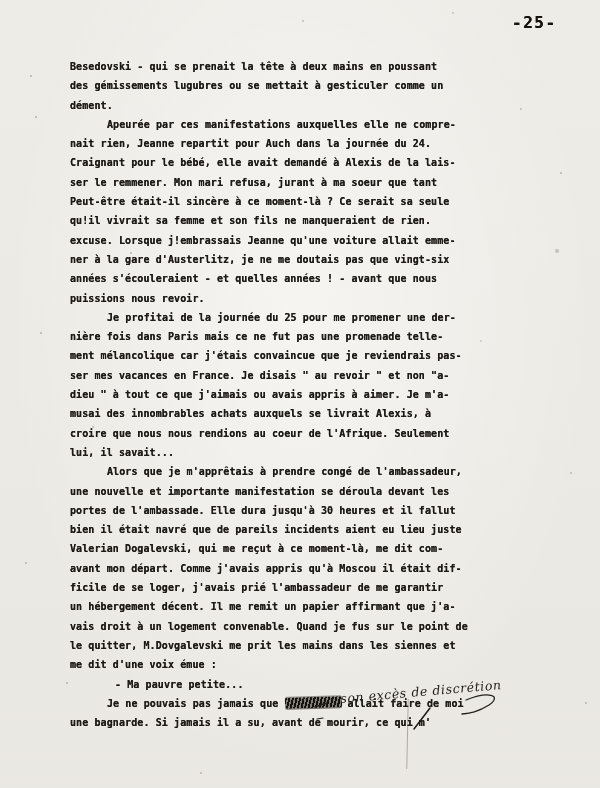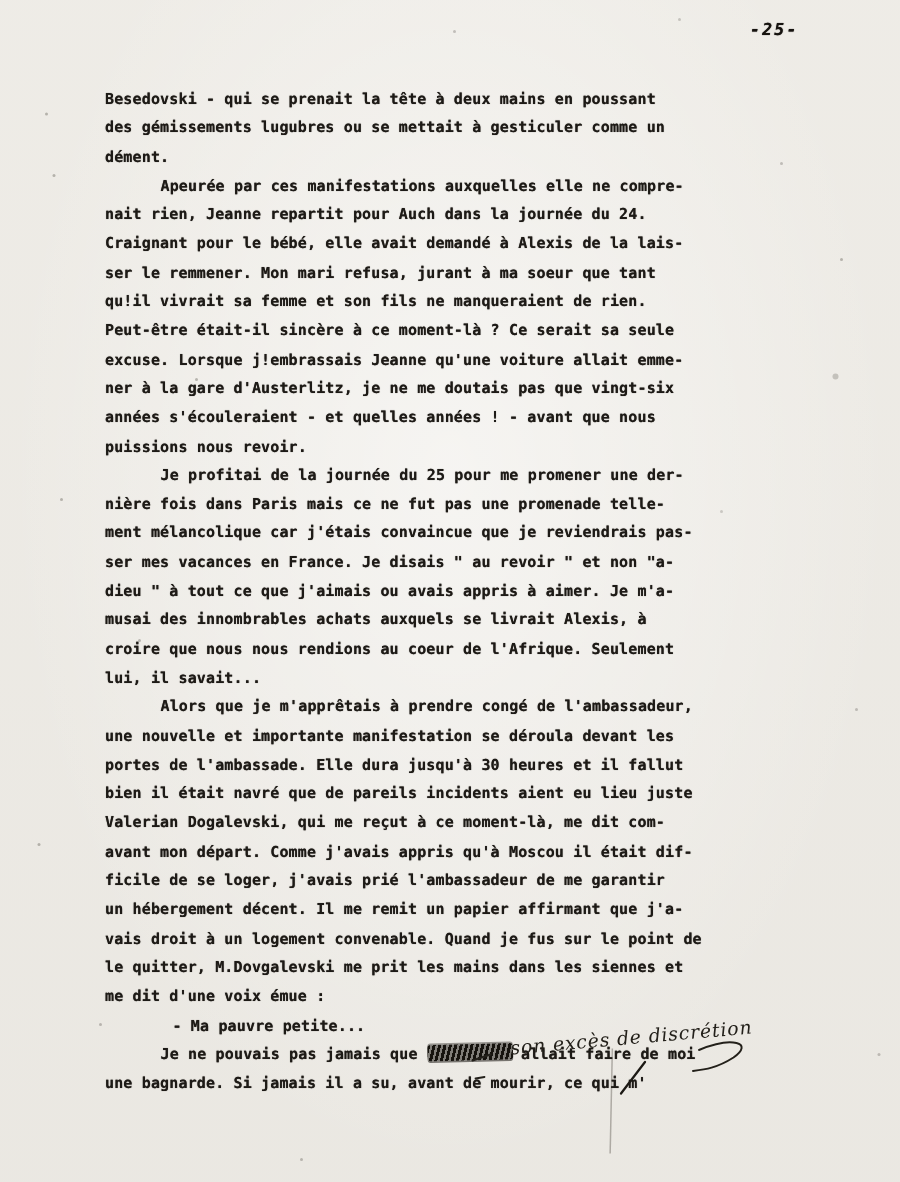--- a/index.html
+++ b/index.html
@@ -4,24 +4,23 @@
 <style>
   html,body{margin:0;padding:0;background:#e8e6e1;}
   .page{
     position:relative;width:600px;height:788px;overflow:hidden;
     background:#f3f1ec;
     background-image:radial-gradient(ellipse at 50% 40%, rgba(255,255,255,.5) 0%, rgba(255,255,255,0) 70%),
                      linear-gradient(180deg, rgba(120,110,95,.04), rgba(120,110,95,.07));
     font-family:"DejaVu Sans Mono", monospace;
   }
   .page-number{
-    position:absolute;left:500px;top:13px;
-    font-size:11px;font-weight:700;letter-spacing:1.5px;color:#16130f;
+    position:absolute;left:512px;top:13px;
+    font-size:16px;font-weight:700;letter-spacing:1.5px;color:#16130f;
     text-shadow:0 0 .6px #16130f;
-    font-style:italic;
   }
   .text-block{position:absolute;left:70px;top:57px;width:512px;}
   .ln{
     height:19.3px;line-height:19.3px;white-space:pre;
     font-size:10px;font-weight:700;letter-spacing:.1px;
     color:#1d1a16;text-shadow:0 0 .5px rgba(28,24,19,.85);
   }
   .ind{padding-left:37px;}
   .ind2{padding-left:45px;}
   .scribble{
@@ -65,22 +64,22 @@
   <div class="page-number">-25-</div>
 
   <div class="text-block">
     <div class="ln">Besedovski - qui se prenait la tête à deux mains en poussant</div>
     <div class="ln">des gémissements lugubres ou se mettait à gesticuler comme un</div>
     <div class="ln">dément.</div>
     <div class="ln ind">Apeurée par ces manifestations auxquelles elle ne compre-</div>
     <div class="ln">nait rien, Jeanne repartit pour Auch dans la journée du 24.</div>
     <div class="ln">Craignant pour le bébé, elle avait demandé à Alexis de la lais-</div>
     <div class="ln">ser le remmener. Mon mari refusa, jurant à ma soeur que tant</div>
+    <div class="ln">Peut-être était-il sincère à ce moment-là ? Ce serait sa seule</div>
     <div class="ln">qu!il vivrait sa femme et son fils ne manqueraient de rien.</div>
-    <div class="ln">Peut-être était-il sincère à ce moment-là ? Ce serait sa seule</div>
     <div class="ln">excuse. Lorsque j!embrassais Jeanne qu'une voiture allait emme-</div>
     <div class="ln">ner à la gare d'Austerlitz, je ne me doutais pas que vingt-six</div>
     <div class="ln">années s'écouleraient - et quelles années ! - avant que nous</div>
     <div class="ln">puissions nous revoir.</div>
     <div class="ln ind">Je profitai de la journée du 25 pour me promener une der-</div>
     <div class="ln">nière fois dans Paris mais ce ne fut pas une promenade telle-</div>
     <div class="ln">ment mélancolique car j'étais convaincue que je reviendrais pas-</div>
     <div class="ln">ser mes vacances en France. Je disais " au revoir " et non "a-</div>
     <div class="ln">dieu " à tout ce que j'aimais ou avais appris à aimer. Je m'a-</div>
     <div class="ln">musai des innombrables achats auxquels se livrait Alexis, à</div>

